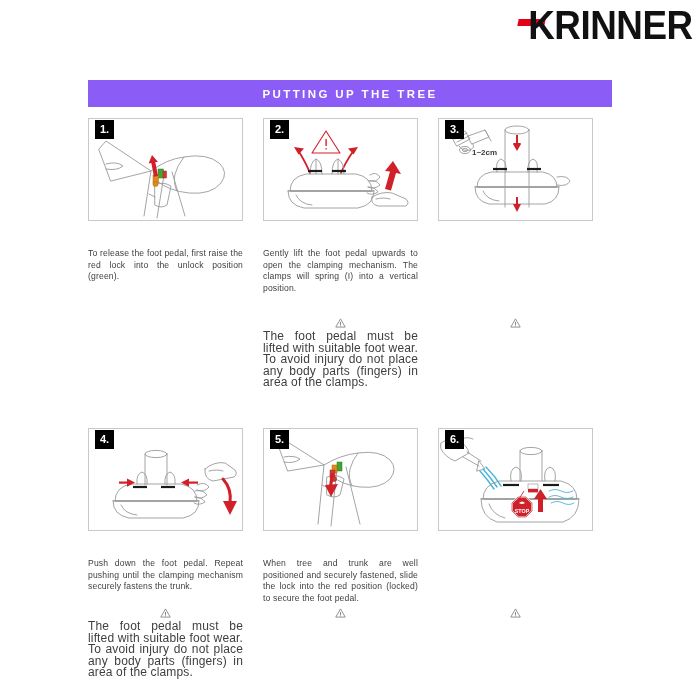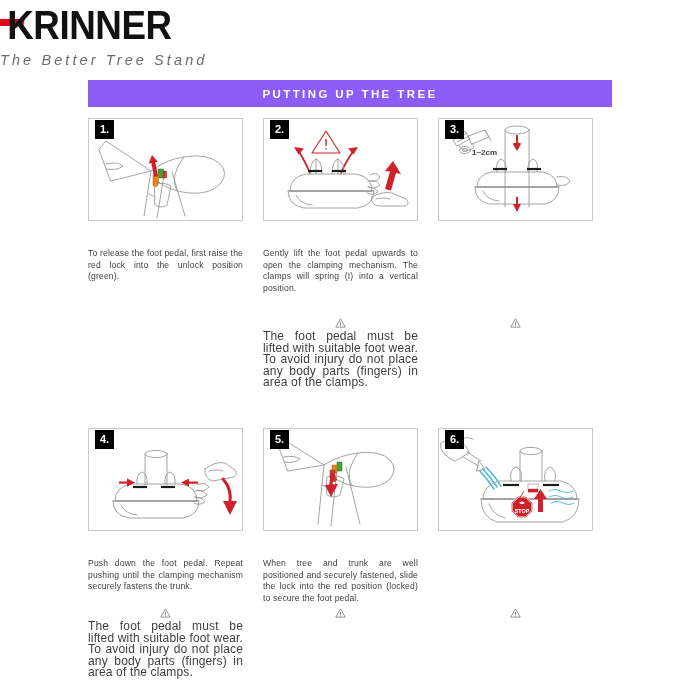--- a/index.html
+++ b/index.html
@@ -16,21 +16,21 @@
     position: relative;
     width: 700px;
     height: 700px;
     background: #ffffff;
   }
 
   
   .brand-block {
     width: 100%;
     padding-top: 5px;
-    text-align: left;
+    text-align: right;
   }
   .logo-wrap {
     position: relative;
     display: inline-block;
     line-height: 1;
   }
   .logo-word {
     font-family: "Liberation Sans", sans-serif;
     font-weight: bold;
     font-size: 40px;
@@ -171,21 +171,20 @@
 </head>
 <body>
 
 <div class="page">
 
   <div class="brand-block">
     <div class="logo-wrap">
       <span class="logo-dash"></span>
       <span class="logo-word">KRINNER</span>
     </div>
-    <div class="tagline">The Better Tree Stand</div>
   </div>
 
   <div class="banner">PUTTING UP THE TREE</div>
 
   <div class="row-1">
 
     <div class="slot">
       <div class="figbox">
         <div class="fig-badge">1.</div>
         <svg class="fig-svg" viewBox="0 0 155 103">

